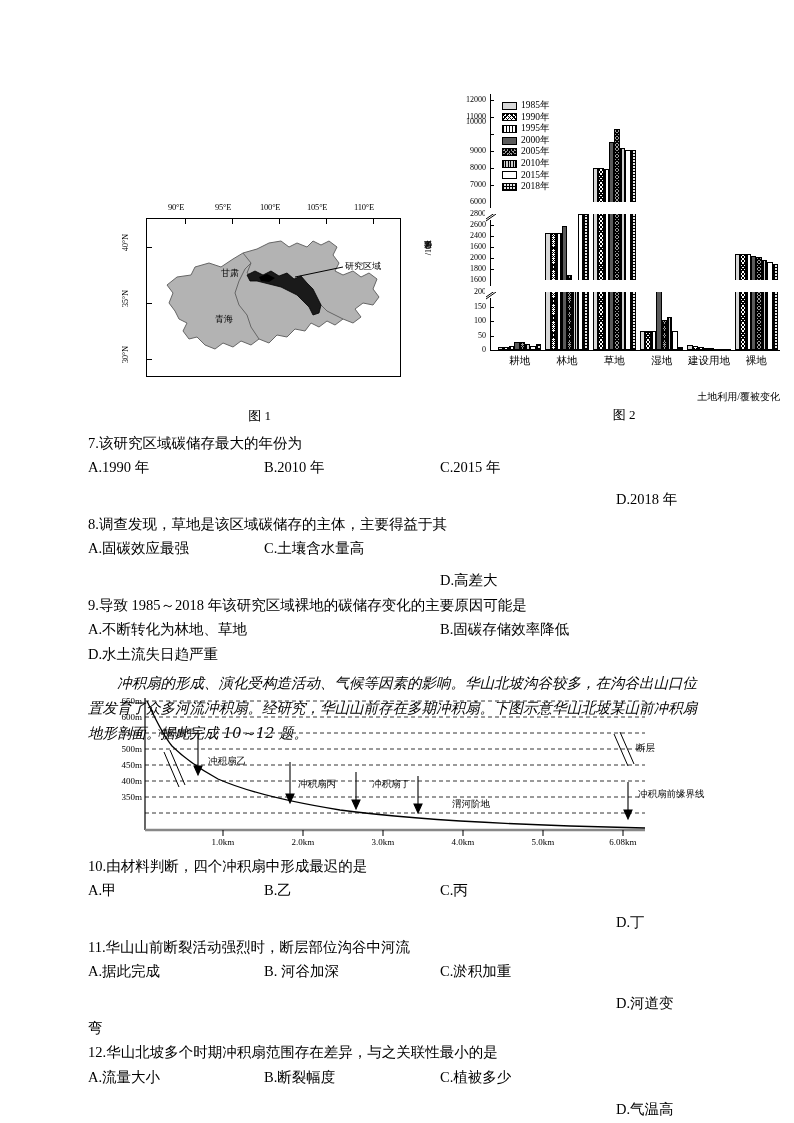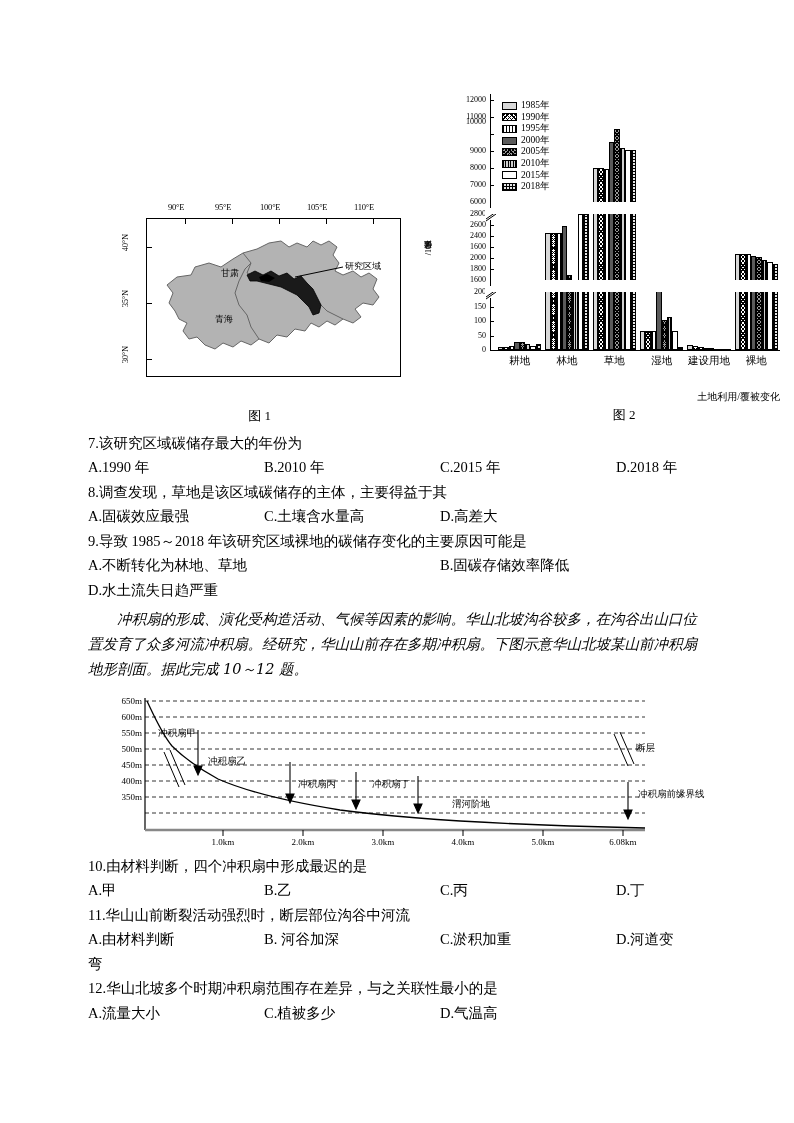--- a/index.html
+++ b/index.html
@@ -4,21 +4,21 @@
 <style>
   html,body{margin:0;padding:0;background:#fff;}
   body{width:794px;height:1123px;position:relative;
        font-family:"Liberation Serif","DejaVu Serif",serif;color:#000;}
   .page{position:absolute;left:0;top:0;width:794px;height:1123px;overflow:hidden;}
 
   
   .q{font-size:14.5px;line-height:1.55;margin:0 0 2px 0;}
   .opts{display:flex;font-size:14.5px;line-height:1.55;margin:0 0 2px 0;}
   .opt{flex:0 0 auto;}
-  .o1{width:176px;}.o2{width:176px;}.o3{width:176px;}.o4{width:auto;}
+  .o1{width:176px;}.o2{width:176px;}.o3{width:176px;}.o4{width:auto;margin-top:32px;}
   .opts2{display:flex;font-size:14.5px;line-height:1.55;margin:0 0 2px 0;}
   .oh1{width:352px;}
   .para{font-size:14.5px;line-height:1.72;text-indent:2em;margin:6px 0 4px 0;
         font-family:"DejaVu Serif","Liberation Serif",serif;font-style:italic;}
 
   
   #figrow{position:absolute;left:0;top:82px;width:794px;height:330px;}
 
   
   #map-wrap{position:absolute;left:118px;top:118px;width:283px;height:175px;}
@@ -401,30 +401,31 @@
       <span class="opt o1">A.甲</span>
       <span class="opt o2">B.乙</span>
       <span class="opt o3">C.丙</span>
       <span class="opt o4">D.丁</span>
     </div>
 
     <div class="q">
       <span>11.</span><span>华山山前断裂活动强烈时，断层部位沟谷中河流</span>
     </div>
     <div class="opts">
-      <span class="opt o1">A.由材料判断</span>
+      <span class="opt o1">A.据此完成</span>
       <span class="opt o2">B. 河谷加深</span>
       <span class="opt o3">C.淤积加重</span>
       <span class="opt o4">D.河道变</span>
     </div>
     <div class="q">弯</div>
 
     <div class="q">
       <span>12.</span><span>华山北坡多个时期冲积扇范围存在差异，与之关联性最小的是</span>
     </div>
     <div class="opts">
       <span class="opt o1">A.流量大小</span>
+      <span class="opt o2">B.断裂幅度</span>
       <span class="opt o3">C.植被多少</span>
       <span class="opt o4">D.气温高</span>
     </div>
   </div>
 
 </div>
 
 </body></html>

